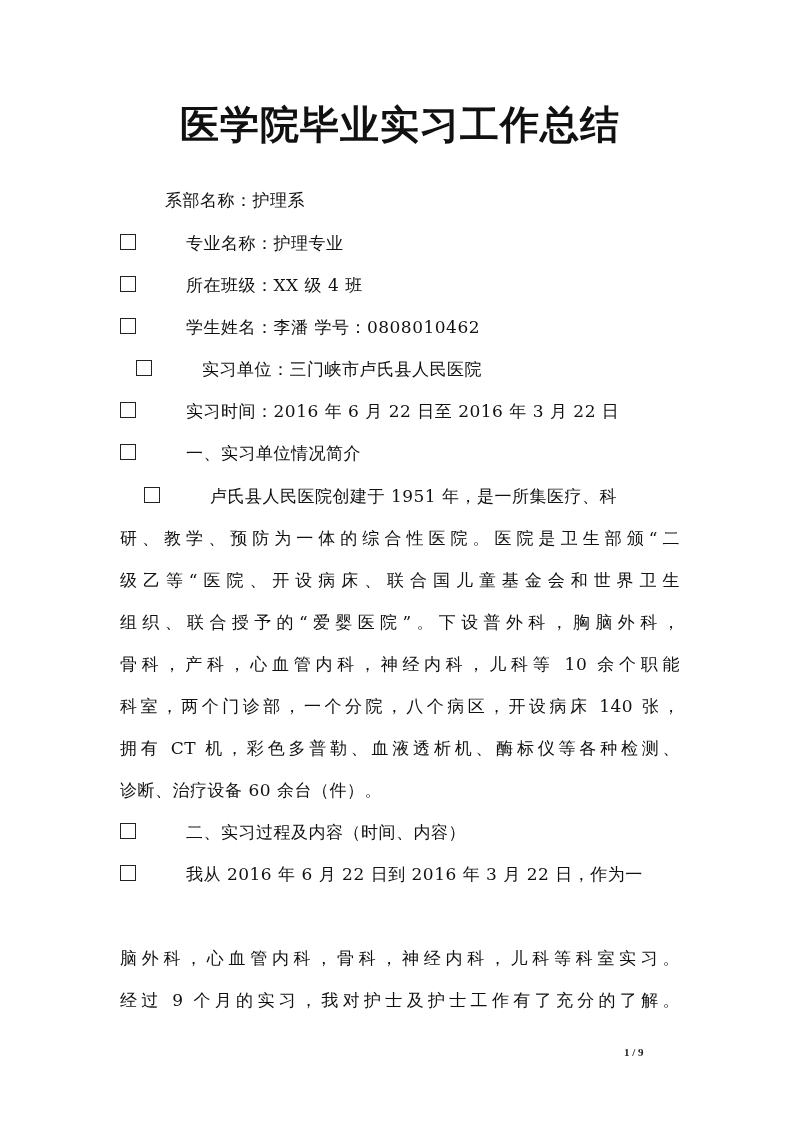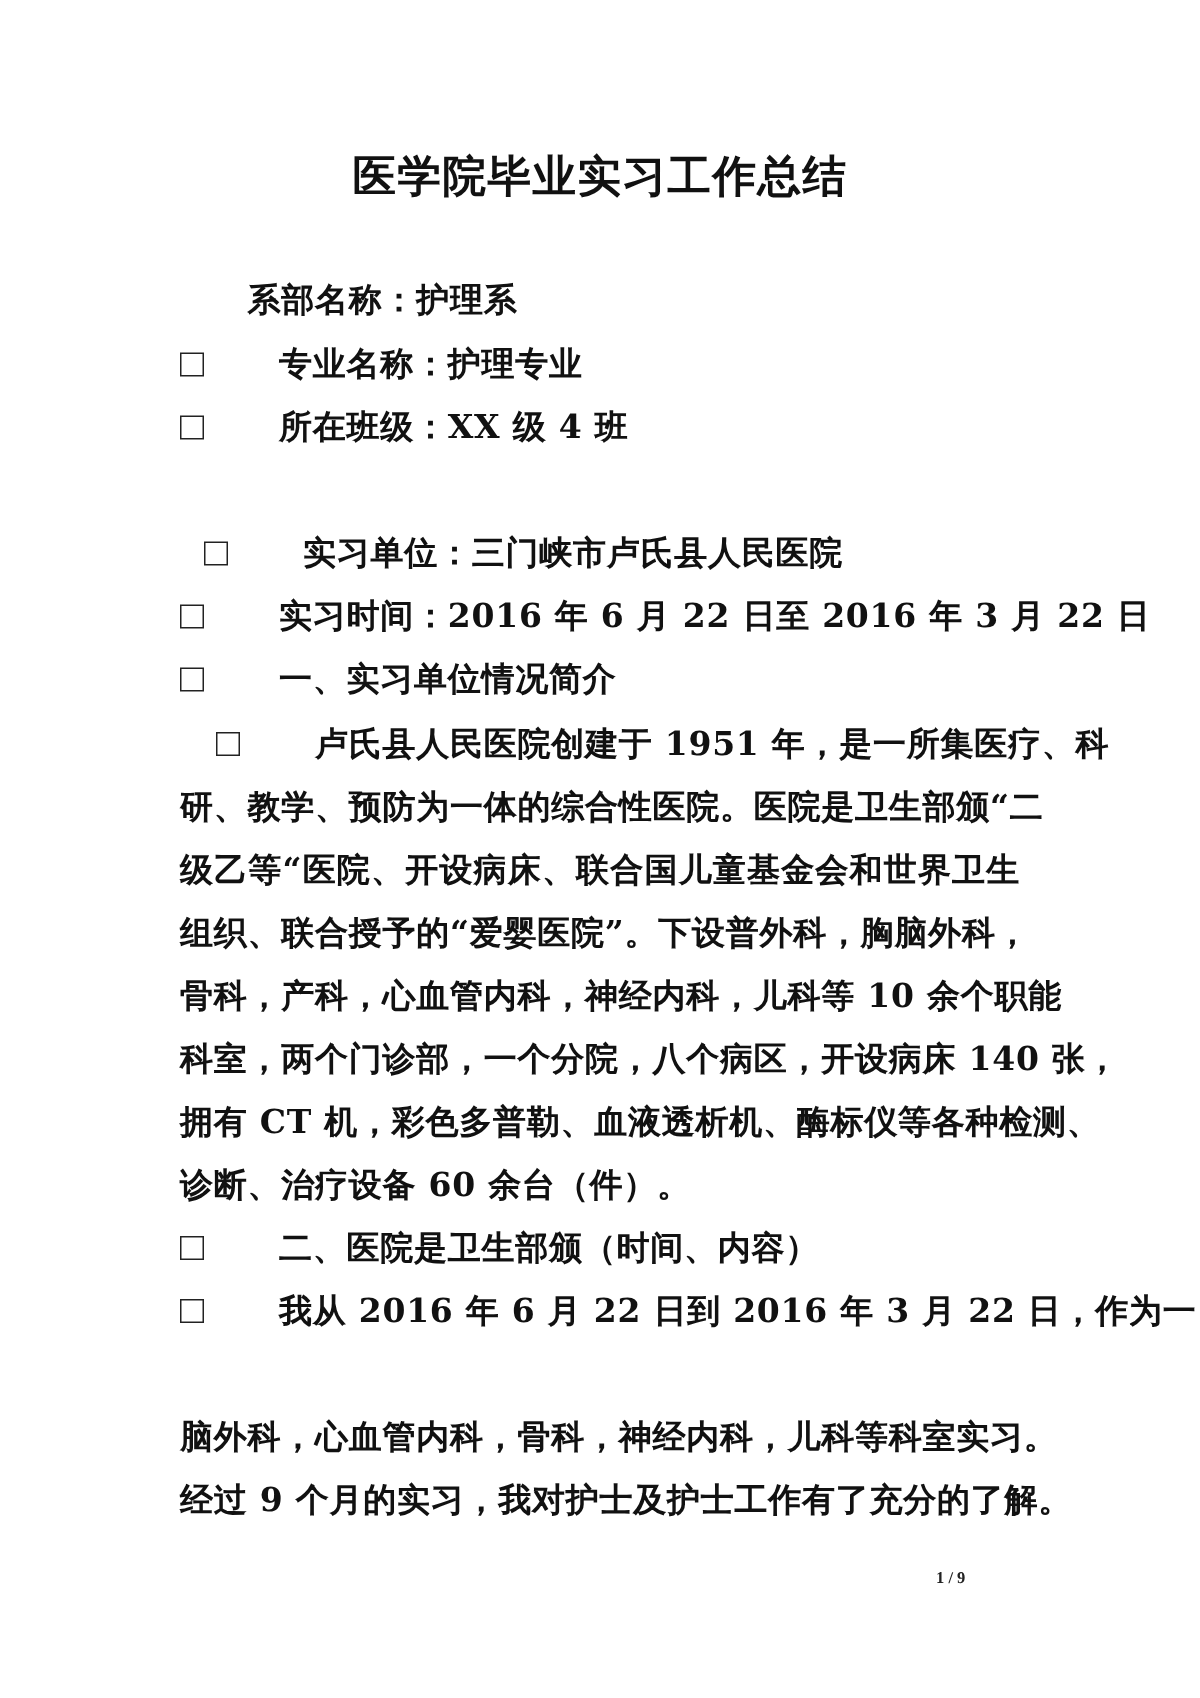--- a/index.html
+++ b/index.html
@@ -21,33 +21,32 @@
       width: 800px; height: 1132px;
       background: #ffffff;
     }
     .title {
       position: absolute;
       left: 0; right: 0;
       top: 98px;
       text-align: center;
       font-family: "DejaVu Sans", "Liberation Sans", sans-serif;
       font-weight: bold;
-      font-size: 29px;
+      font-size: 39px;
       letter-spacing: 1px;
       color: #111;
     }
     .line {
       position: absolute;
       left: 120px;
       width: 560px;
-      font-size: 22px;
+      font-size: 17px;
       line-height: 24px;
       white-space: nowrap;
       letter-spacing: 0.5px;
-      font-weight: bold;
     }
     .justify {
       text-align: justify;
       text-align-last: justify;
     }
     .box {
       display: inline-block;
       width: 16px;
       height: 16px;
       border: 1.3px solid #222;
@@ -78,20 +77,23 @@
   <div class="line" style="top:188px; left:165px;">系部名称：护理系</div>
 
   <div class="line box-row" style="top:231px;">
     <span class="box"></span><span class="text">专业名称：护理专业</span>
   </div>
 
   <div class="line box-row" style="top:273px;">
     <span class="box"></span><span class="text">所在班级：XX 级 4 班</span>
   </div>
 
+  <div class="line box-row" style="top:315px;">
+    <span class="box"></span><span class="text">学生姓名：李潘  学号：0808010462</span>
+  </div>
 
   <div class="line box-row" style="top:357px;margin-left:16px;">
     <span class="box"></span><span class="text">实习单位：三门峡市卢氏县人民医院</span>
   </div>
 
   <div class="line box-row" style="top:399px;">
     <span class="box"></span><span class="text">实习时间：2016  年 6  月  22 日至  2016 年  3 月 22  日</span>
   </div>
 
   <div class="line box-row" style="top:441px;">
@@ -103,21 +105,21 @@
   </div>
   <div class="line justify" style="top:526px;">研、教学、预防为一体的综合性医院。医院是卫生部颁“二</div>
   <div class="line justify" style="top:568px;">级乙等“医院、开设病床、联合国儿童基金会和世界卫生</div>
   <div class="line justify" style="top:610px;">组织、联合授予的“爱婴医院”。下设普外科，胸脑外科，</div>
   <div class="line justify" style="top:652px;">骨科，产科，心血管内科，神经内科，儿科等  10  余个职能</div>
   <div class="line justify" style="top:694px;">科室，两个门诊部，一个分院，八个病区，开设病床 140 张，</div>
   <div class="line justify" style="top:736px;">拥有 CT 机，彩色多普勒、血液透析机、酶标仪等各种检测、</div>
   <div class="line" style="top:778px;">诊断、治疗设备 60 余台（件）。</div>
 
   <div class="line box-row" style="top:820px;">
-    <span class="box"></span><span class="text">二、医院是卫生部颁（时间、内容）</span>
+    <span class="box"></span><span class="text">二、实习过程及内容（时间、内容）</span>
   </div>
 
   <div class="line box-row" style="top:862px;">
     <span class="box"></span><span class="text">我从 2016 年 6 月 22 日到 2016 年 3 月 22 日，作为一</span>
   </div>
   <div class="line justify" style="top:946px;">脑外科，心血管内科，骨科，神经内科，儿科等科室实习。</div>
   <div class="line justify" style="top:988px;">经过 9 个月的实习，我对护士及护士工作有了充分的了解。</div>
 
   <div class="page-num">1 / 9</div>
 </div>

